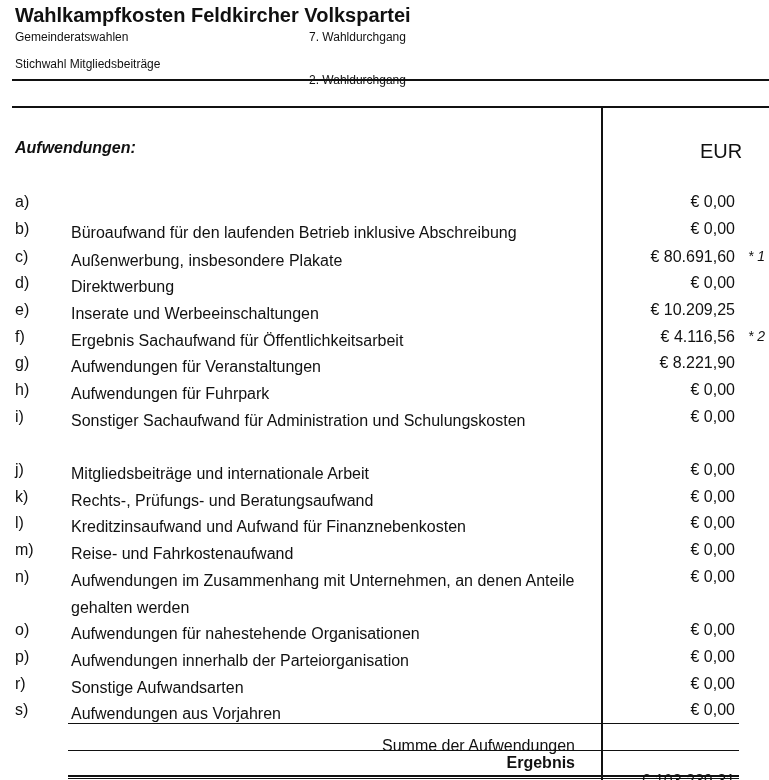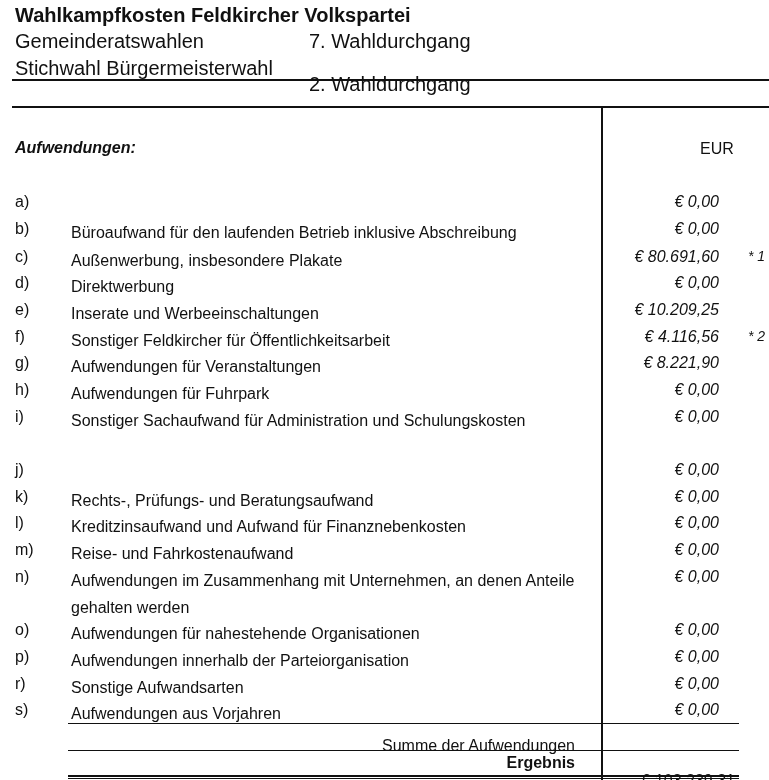--- a/index.html
+++ b/index.html
@@ -1,39 +1,39 @@
 <!DOCTYPE html>
 <html><head>
 <meta charset="utf-8">
 <style>
   html, body { margin:0; padding:0; background:#ffffff; }
   body { width:769px; height:780px; position:relative; overflow:hidden;
          font-family:"Liberation Sans", sans-serif; color:#111; font-size:16px; }
   .abs { position:absolute; white-space:nowrap; }
   .title { left:15px; top:4px; font-weight:bold; font-size:20px; }
-  .sub { font-size:20px;text-align:right; }
+  .sub { font-size:12px;text-align:right; }
   .hline { position:absolute; background:#111; }
   .vline { position:absolute; background:#111; }
   .heading { left:15px; top:139px; font-weight:bold; font-style:italic; font-size:16px; }
-  .cur { left:700px; top:140px; font-size:16px; }
+  .cur { left:700px; top:140px; font-size:20px; }
   .row { position:absolute; left:0; width:769px; height:26px; }
   .row .letter { position:absolute; left:15px; top:0; }
   .row .label { position:absolute; left:71px; top:0; line-height:26.5px; white-space:normal; width:520px; }
-  .row .amount { position:absolute; right:50px; top:0; text-align:right;font-style:italic; }
+  .row .amount { position:absolute; right:34px; top:0; text-align:right; }
   .row .note { position:absolute; left:748px; top:0; font-style:italic; font-size:14px; }
   .total-label { position:absolute; right:194px; text-align:right; }
   .total-amount { position:absolute; right:34px; text-align:right;margin-top:44px; }
 </style>
 </head>
 <body>
 
 <div class="abs title">Wahlkampfkosten Feldkircher Volkspartei</div>
 <div class="abs sub" style="left:15px;top:30px;">Gemeinderatswahlen</div>
 <div class="abs sub" style="left:309px;top:30px;">7. Wahldurchgang</div>
-<div class="abs sub" style="left:15px;top:57px;">Stichwahl Bürgermeisterwahl</div>
+<div class="abs sub" style="left:15px;top:57px;">Stichwahl Mitgliedsbeiträge</div>
 <div class="abs sub" style="left:309px;top:57px;margin-top:16px;">2. Wahldurchgang</div>
 
 <div class="hline" style="left:12px;top:79px;width:757px;height:2px;"></div>
 <div class="hline" style="left:12px;top:106px;width:757px;height:2px;"></div>
 <div class="vline" style="left:601px;top:107px;width:2px;height:673px;"></div>
 
 <div class="abs heading">Aufwendungen:</div>
 <div class="abs cur">EUR</div>
 
 <div id="rows">
@@ -57,41 +57,42 @@
       <div class="label">Direktwerbung</div>
       <div class="amount">€ 0,00</div>
     </div>
     <div class="row" style="top: 301px;">
       <div class="letter">e)</div>
       <div class="label">Inserate und Werbeeinschaltungen</div>
       <div class="amount">€ 10.209,25</div>
     </div>
     <div class="row" style="top: 328px;">
       <div class="letter">f)</div>
-      <div class="label">Sonstiger Feldkircher für Öffentlichkeitsarbeit</div>
+      <div class="label">Ergebnis Sachaufwand für Öffentlichkeitsarbeit</div>
       <div class="amount">€ 4.116,56</div>
       <div class="note">* 2</div>
     </div>
     <div class="row" style="top: 354px;">
       <div class="letter">g)</div>
       <div class="label">Aufwendungen für Veranstaltungen</div>
       <div class="amount">€ 8.221,90</div>
     </div>
     <div class="row" style="top: 381px;">
       <div class="letter">h)</div>
       <div class="label">Aufwendungen für Fuhrpark</div>
       <div class="amount">€ 0,00</div>
     </div>
     <div class="row" style="top: 408px;">
       <div class="letter">i)</div>
       <div class="label">Sonstiger Sachaufwand für Administration und Schulungskosten</div>
       <div class="amount">€ 0,00</div>
     </div>
     <div class="row" style="top: 461px;">
       <div class="letter">j)</div>
+      <div class="label">Mitgliedsbeiträge und internationale Arbeit</div>
       <div class="amount">€ 0,00</div>
     </div>
     <div class="row" style="top: 488px;">
       <div class="letter">k)</div>
       <div class="label">Rechts-, Prüfungs- und Beratungsaufwand</div>
       <div class="amount">€ 0,00</div>
     </div>
     <div class="row" style="top: 514px;">
       <div class="letter">l)</div>
       <div class="label">Kreditzinsaufwand und Aufwand für Finanznebenkosten</div>

